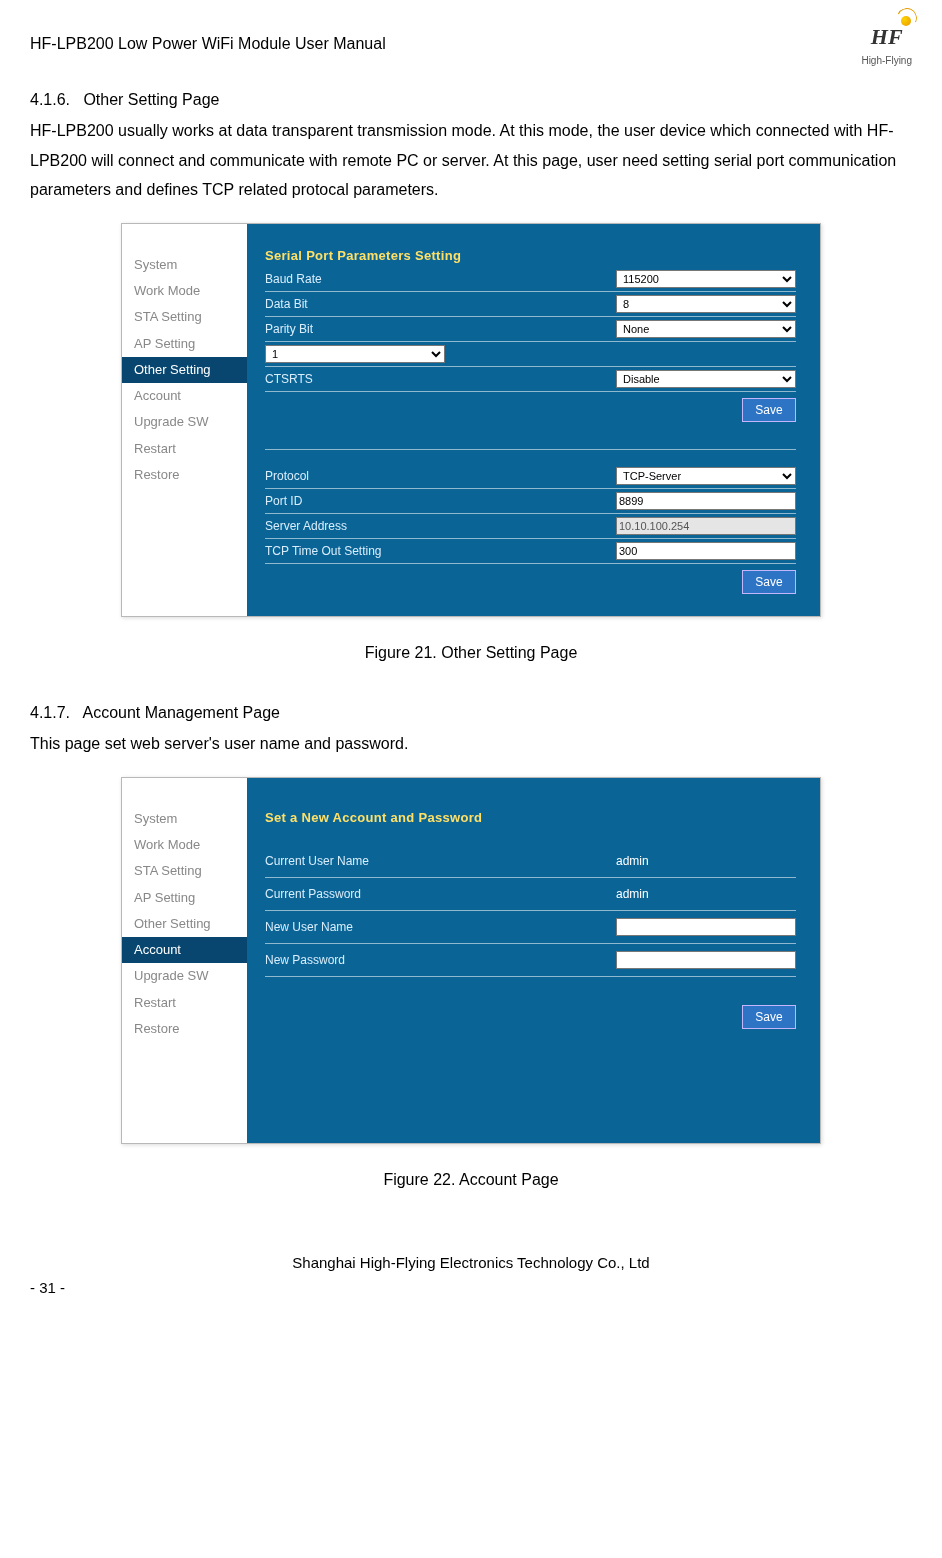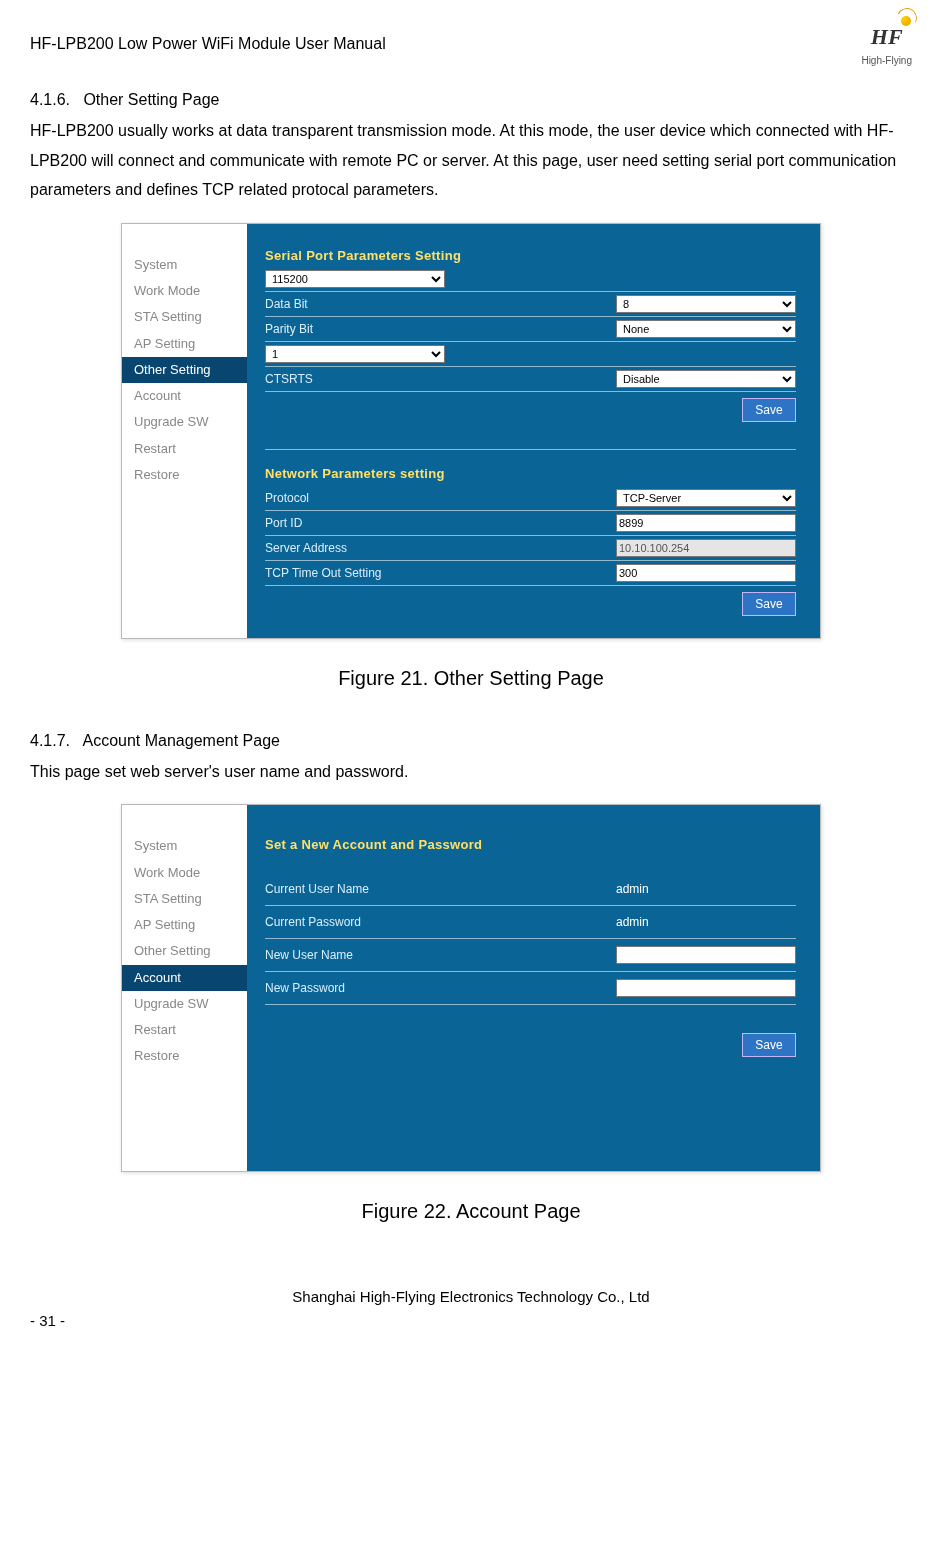--- a/index.html
+++ b/index.html
@@ -47,21 +47,21 @@
     width: 20px; height: 20px;
     border: 1.5px solid #e69b00;
     border-radius: 50%;
     border-left-color: transparent;
     border-bottom-color: transparent;
     transform: rotate(-20deg);
   }
   h4.section { font-weight: normal; font-size: 16px; margin: 8px 0 4px 0; }
   p.body { margin-bottom: 18px; line-height: 1.85; }
   .figure-wrap { text-align: center; margin: 12px 0 24px 0; }
-  .figure-caption { text-align: center; margin: 14px 0 36px 0; font-size: 20px; }
+  .figure-caption { text-align: center; margin: 14px 0 36px 0; font-size: 16px; }
   .screenshot {
     display: inline-block;
     width: 700px;
     background: #fff;
     border: 1px solid #b8b8b8;
     box-shadow: 1px 1px 4px rgba(0,0,0,0.15);
     text-align: left;
   }
   .shot-inner { display: flex; }
   .sidebar {
@@ -168,20 +168,21 @@
           <div class="item active">Other Setting</div>
           <div class="item">Account</div>
           <div class="item">Upgrade SW</div>
           <div class="item">Restart</div>
           <div class="item">Restore</div>
         </div>
       <div class="content">
         <div class="panel-title">Serial Port Parameters Setting</div>
         <div id="f21-p1rows">
             <div class="row">
+              <div class="lbl">Baud Rate</div>
               <div class="ctrl">
                 <select><option>115200</option></select>
               </div>
             </div>
             <div class="row">
               <div class="lbl">Data Bit</div>
               <div class="ctrl">
                 <select><option>8</option></select>
               </div>
             </div>
@@ -199,21 +200,20 @@
             <div class="row">
               <div class="lbl">CTSRTS</div>
               <div class="ctrl">
                 <select><option>Disable</option></select>
               </div>
             </div>
           </div>
         <div class="btn-row"><span class="save-btn">Save</span></div>
         <div class="row noborder" style="border-bottom:1px solid rgba(255,255,255,0.55);"></div>
         <div class="spacer"></div>
-        <div class="panel-title">Network Parameters setting</div>
         <div id="f21-p2rows">
             <div class="row">
               <div class="lbl">Protocol</div>
               <div class="ctrl">
                 <select><option>TCP-Server</option></select>
               </div>
             </div>
             <div class="row">
               <div class="lbl">Port ID</div>
               <div class="ctrl">

